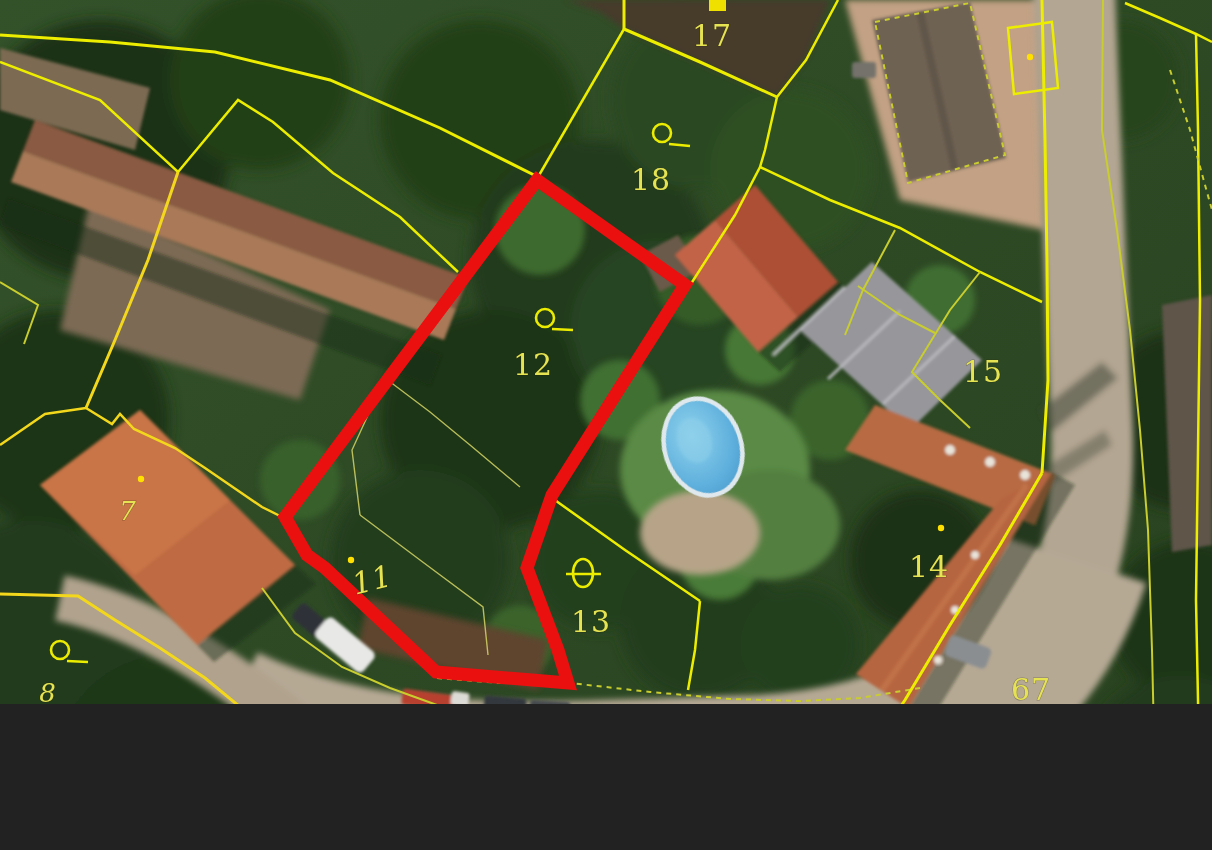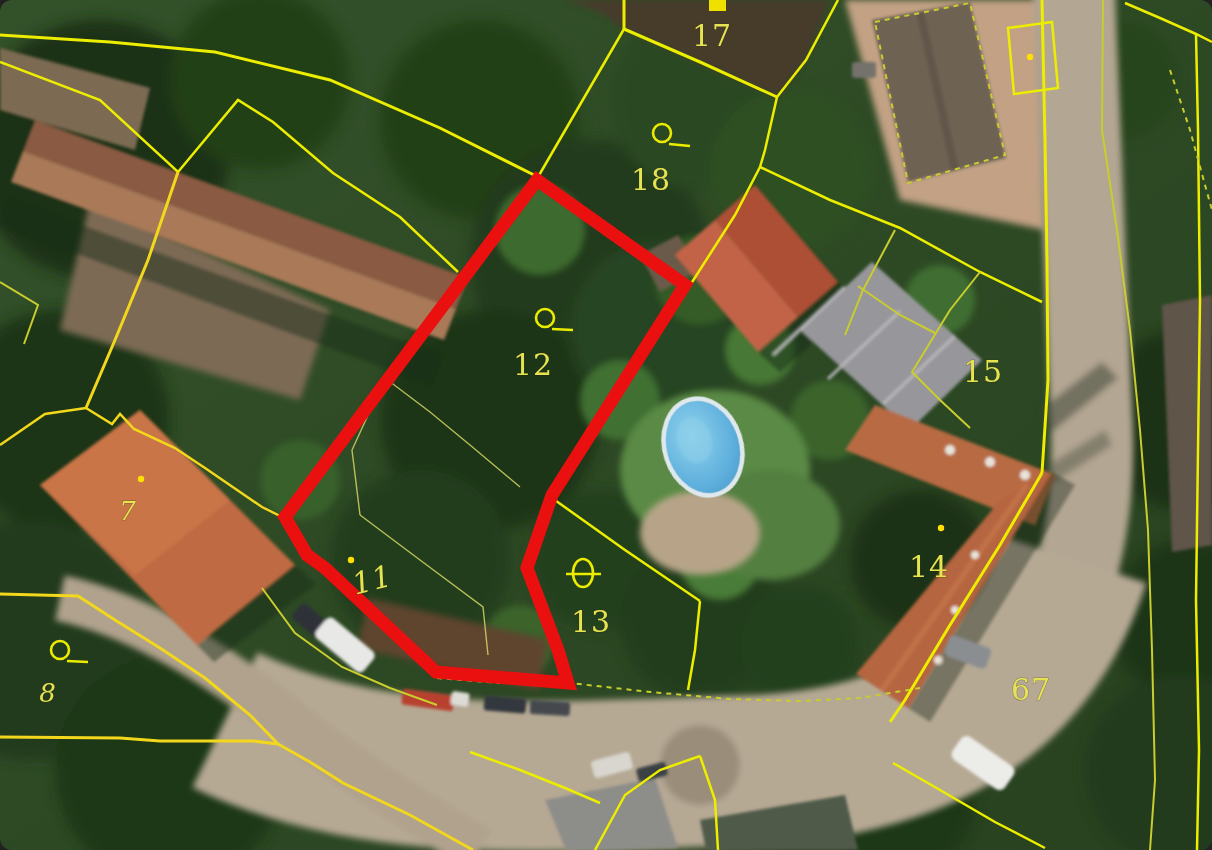--- a/index.html
+++ b/index.html
@@ -1,17 +1,17 @@
 <!DOCTYPE html>
 <html><head>
 <meta charset="utf-8">
 <style>
   html,body{margin:0;padding:0;background:#222;}
-  .stage{width:1212px;height:850px;overflow:hidden;position:relative;
-         font-family:"DejaVu Sans",sans-serif;border-radius:12px;}
+  .stage{width:1212px;height:704px;overflow:hidden;position:relative;
+         font-family:"DejaVu Sans",sans-serif;}
   svg{display:block;}
   .plabel{fill:#e6e353;font-family:"DejaVu Serif",serif;font-size:30px;
           paint-order:stroke;stroke:rgba(40,40,0,.35);stroke-width:1px;letter-spacing:1px;}
   .plabel.small{font-size:26px;}
   .cad{fill:none;stroke:#eded00;stroke-width:2.5;}
   .cad.w3{stroke-width:3;}
   .cad.orange{stroke:#f2d71c;}
   .cad.dim{stroke:#c9cd2e;stroke-width:2;}
   .cad.faint{stroke:#d3d465;stroke-width:1.4;opacity:.85;}
   .cad.dash{stroke-dasharray:5 5;}

